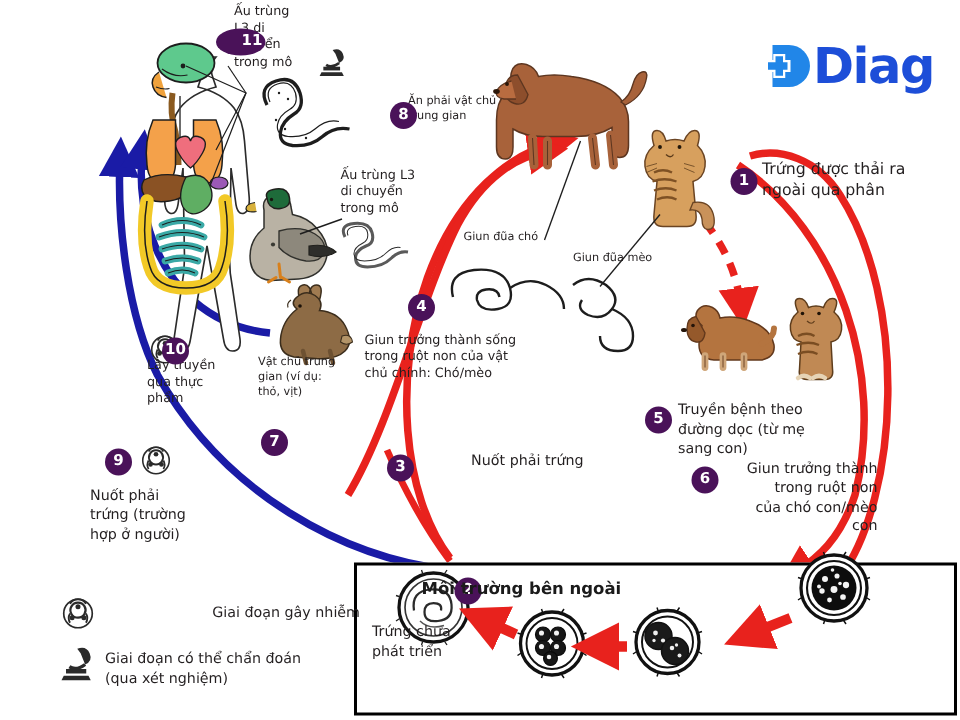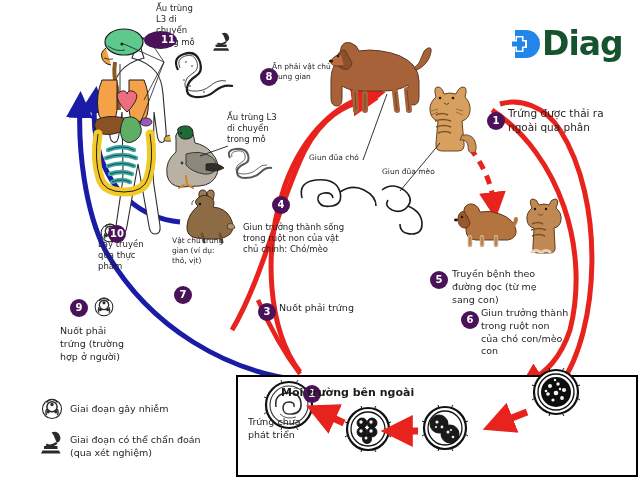--- a/index.html
+++ b/index.html
@@ -27,40 +27,40 @@
   .cap{
     position:absolute;
     color:#231f20;
     font-size:8.5px;
     line-height:1.32;
     text-align:left;
     z-index:24;
     white-space:pre-line;
     font-family:"DejaVu Sans","Liberation Sans",sans-serif;
   }
-  .cap.left{text-align:left;}
+  .cap.left{text-align:right;}
   .cap.big{font-size:10.5px;line-height:1.35;}
   .cap.mid{font-size:9.5px;line-height:1.35;}
   .cap.small{font-size:7.5px;line-height:1.3;}
 
   
   #envbox{
     position:absolute;left:236px;top:375px;width:398px;height:98px;
     border:2.5px solid #000;background:#fff;z-index:20;
   }
   #envTitle{
     position:absolute;left:281px;top:386px;
     font-size:11px;font-weight:bold;color:#1b1b1b;z-index:26;
     font-family:"DejaVu Sans","Liberation Sans",sans-serif;
   }
 
   
   #logo{
     position:absolute;left:512px;top:24px;
-    font-size:33px;font-weight:bold;color:#14532d;
+    font-size:33px;font-weight:bold;color:#1d4ed8;
     letter-spacing:-1px;z-index:30;
     font-family:"DejaVu Sans","Liberation Sans",sans-serif;
     display:flex;align-items:center;
   }
   #logo .logoD{position:relative;display:inline-block;}
 
   svg.layer{position:absolute;left:0;top:0;width:640px;height:480px;overflow:visible;}
   #arrowLayer{z-index:10;}
   #artLayer{z-index:15;}
   #eggLayer{z-index:22;}
@@ -407,21 +407,21 @@
     </g>
 
     <g transform="translate(53,443) scale(0.75)">
       <path d="M-2 -14 q8 -3 11 4 q3 7 -4 10 l-4 -10 z" fill="#2a2a2a"></path>
       <path d="M5 0 q-8 6 -14 2" fill="none" stroke="#2a2a2a" stroke-width="3"></path>
       <path d="M-12 4 l18 0 l0 4 l-18 0 z" fill="#2a2a2a"></path>
       <path d="M-14 10 l22 0 l2 4 l-26 0 z" fill="#2a2a2a"></path>
     </g>
   </svg>
 
-  <div class="badge" style="left:144px;top:31px;padding-left:15px;">11</div>
+  <div class="badge" style="left:144px;top:19px;padding-left:15px;">11</div>
   <div class="badge" style="left:260px;top:68px;">8</div>
   <div class="badge" style="left:487px;top:112px;">1</div>
   <div class="badge" style="left:272px;top:196px;">4</div>
   <div class="badge" style="left:430px;top:271px;">5</div>
   <div class="badge" style="left:461px;top:311px;">6</div>
   <div class="badge" style="left:174px;top:286px;">7</div>
   <div class="badge" style="left:258px;top:303px;">3</div>
   <div class="badge" style="left:108px;top:225px;">10</div>
   <div class="badge" style="left:70px;top:299px;">9</div>
 

